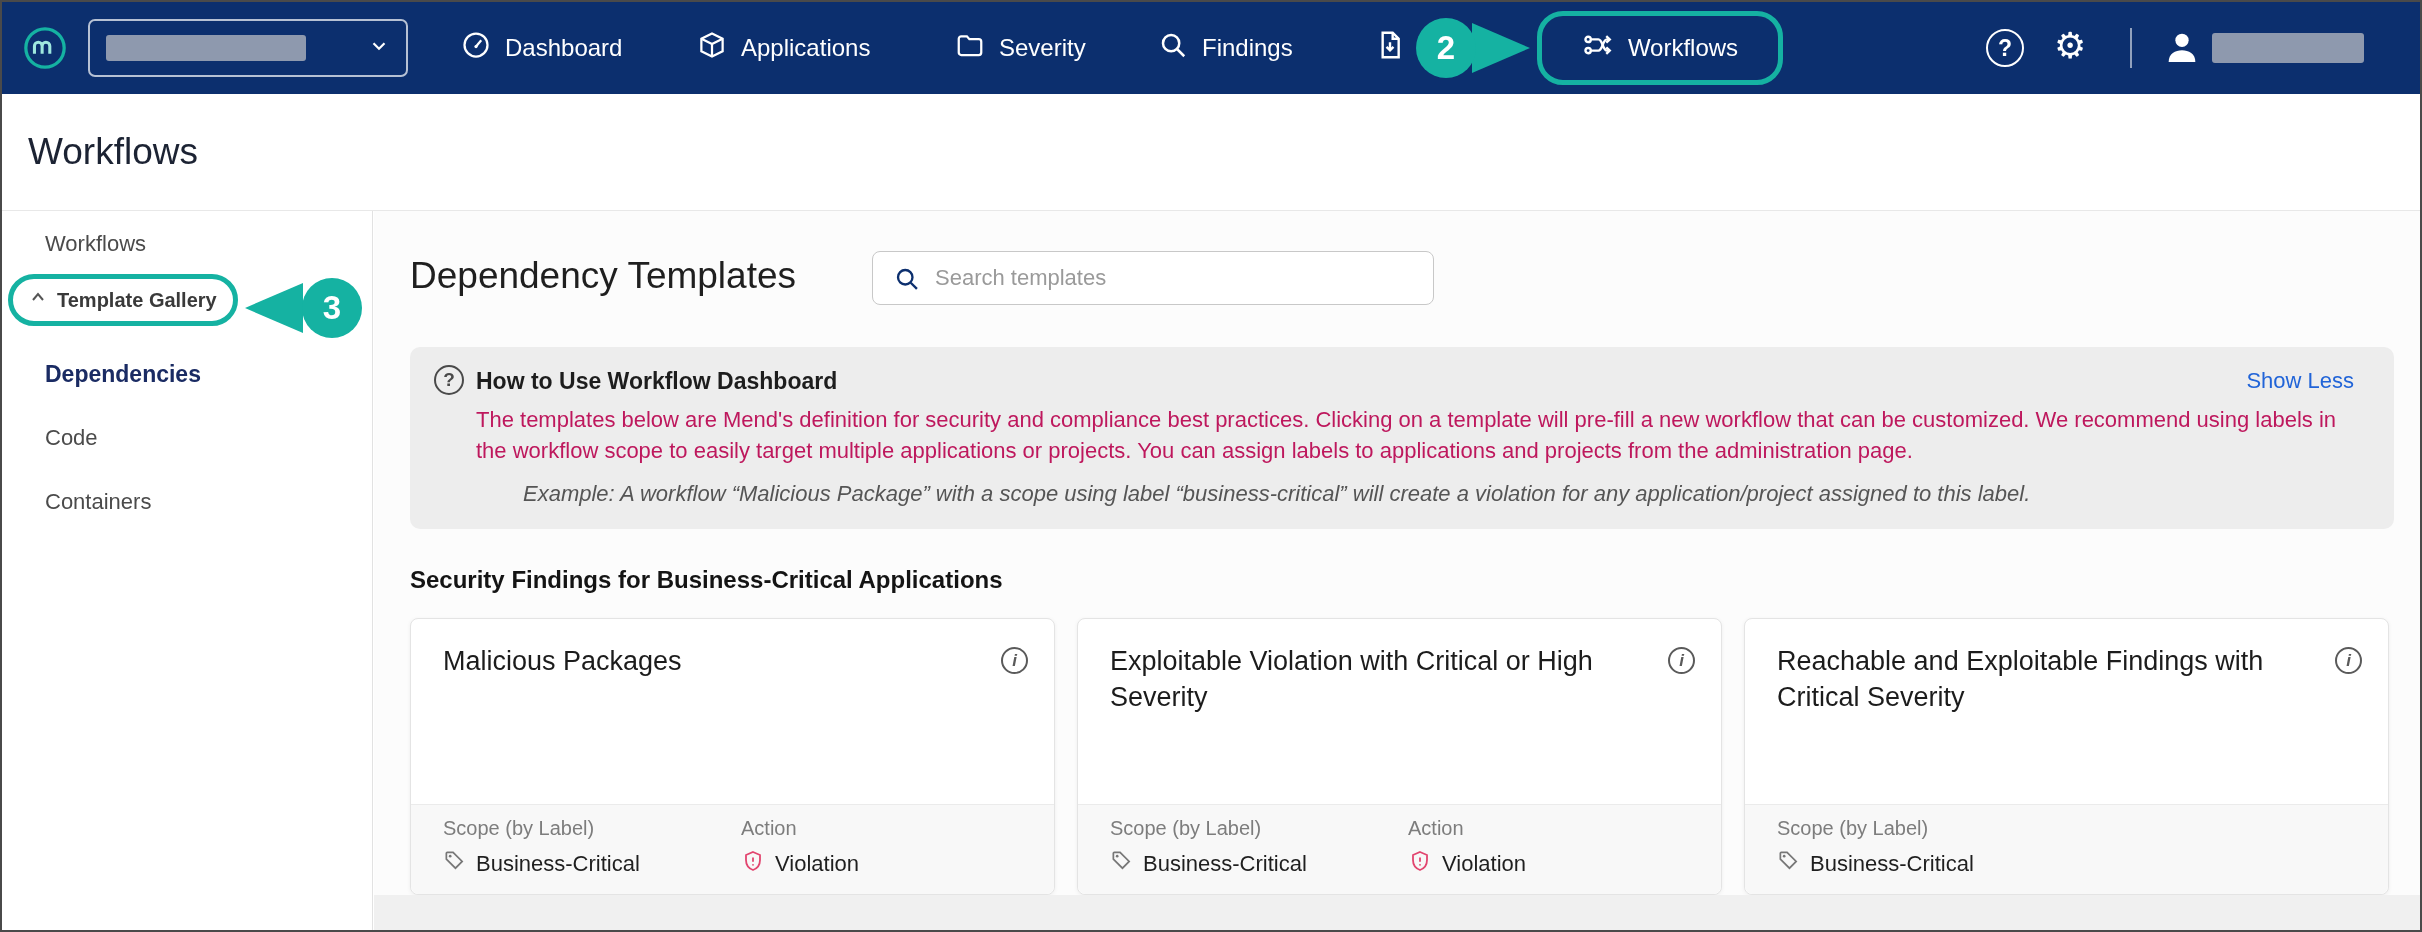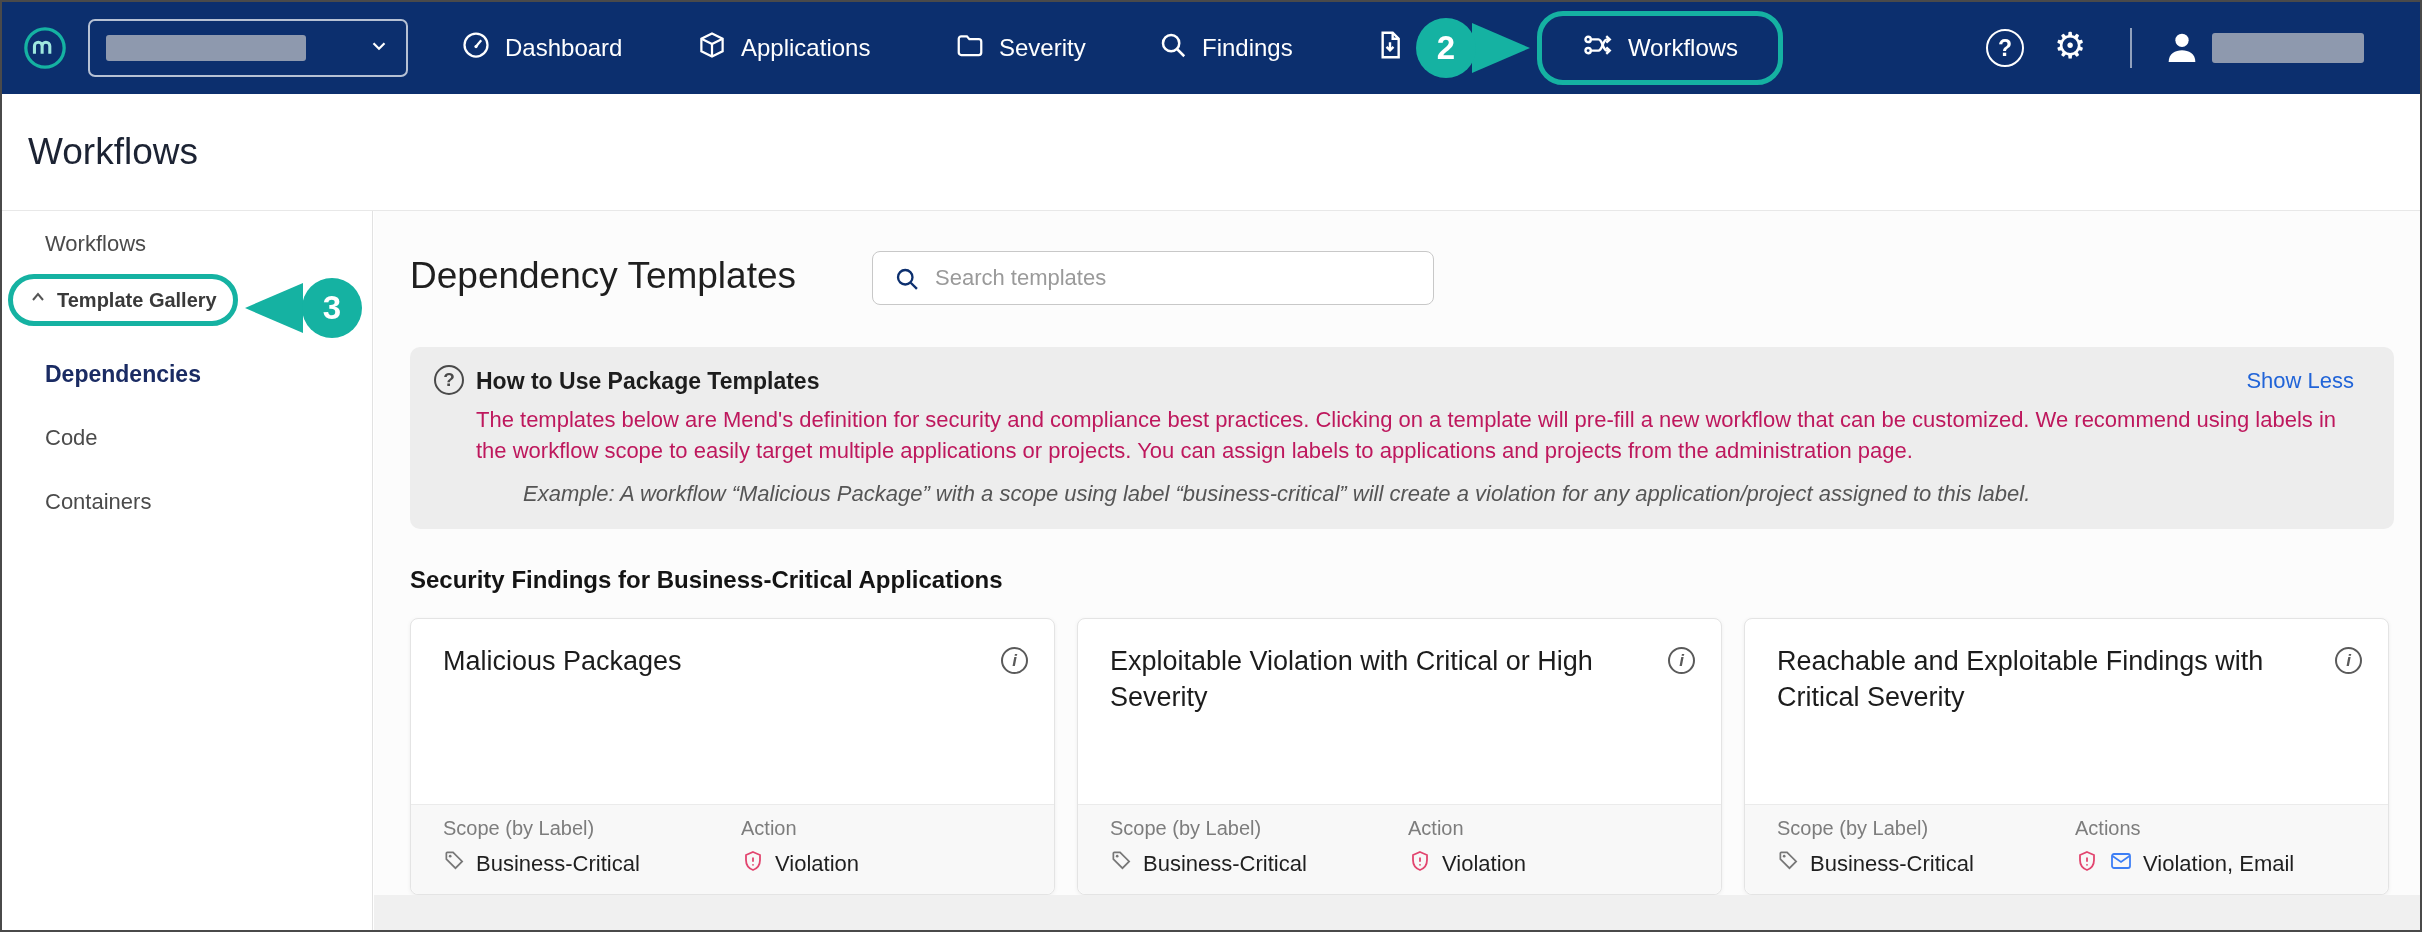--- a/index.html
+++ b/index.html
@@ -207,21 +207,21 @@
             <path d="M15.2 15.2 L20.5 20.5"></path>
           </svg>
       </span>
       <input type="text" placeholder="Search templates" style="">
     </div>
 
     <div class="banner">
       <span class="icon-circle q-icon">
         <span>?</span>
       </span>
-      <div class="b-title">How to Use Package Templates</div>
+      <div class="b-title">How to Use Workflow Dashboard</div>
       <div class="show-less">Show Less</div>
       <div class="b-body">The templates below are Mend's definition for security and compliance best practices. Clicking on a template will pre-fill a new workflow that can be customized. We recommend using labels in the workflow scope to easily target multiple applications or projects. You can assign labels to applications and projects from the administration page.</div>
       <div class="b-example">Example: A workflow “Malicious Package” with a scope using label “business-critical” will create a violation for any application/project assigned to this label.</div>
     </div>
 
     <div class="section-title">Security Findings for Business-Critical Applications</div>
 
     <div class="card" style="left:36px;">
       <div class="c-title">Malicious Packages</div>
       <span class="icon-circle c-info">
@@ -301,38 +301,19 @@
           <div class="f-value">
             <span>
               <svg width="23" height="23" viewBox="0 0 24 24" fill="none" stroke="#777" stroke-width="1.8">
                   <path d="M3.5 10.5 V4.5 a1 1 0 0 1 1-1 h6 l9.5 9.5 -7 7 Z"></path>
                   <circle cx="7.5" cy="7.5" r="1.4" fill="#777" stroke="none"></circle>
                 </svg>
             </span>
             <span>Business-Critical</span>
           </div>
         </div>
-        <div class="f-col" style="left:330px;">
-          <div class="f-label">Actions</div>
-          <div class="f-value">
-            <span>
-              <svg width="24" height="24" viewBox="0 0 24 24" fill="none" stroke="#E2456F" stroke-width="1.8">
-                  <path d="M12 3 L19 6 V11 c0 5 -3 8.5 -7 10 c-4 -1.5 -7 -5 -7 -10 V6 Z"></path>
-                  <path d="M12 8.5 v4.2"></path>
-                  <circle cx="12" cy="15.8" r="0.9" fill="#E2456F" stroke="none"></circle>
-                </svg>
-            </span>
-            <span>
-              <svg width="24" height="24" viewBox="0 0 24 24" fill="none" stroke="#3D7FF5" stroke-width="1.8">
-                  <rect x="3" y="5" width="18" height="14" rx="2"></rect>
-                  <path d="M3.5 7 L12 13 L20.5 7"></path>
-                </svg>
-            </span>
-            <span>Violation, Email</span>
-          </div>
-        </div>
       </div>
     </div>
 
     <div class="bottom-strip"></div>
   </div>
 
 </div>
 
 </body></html>

